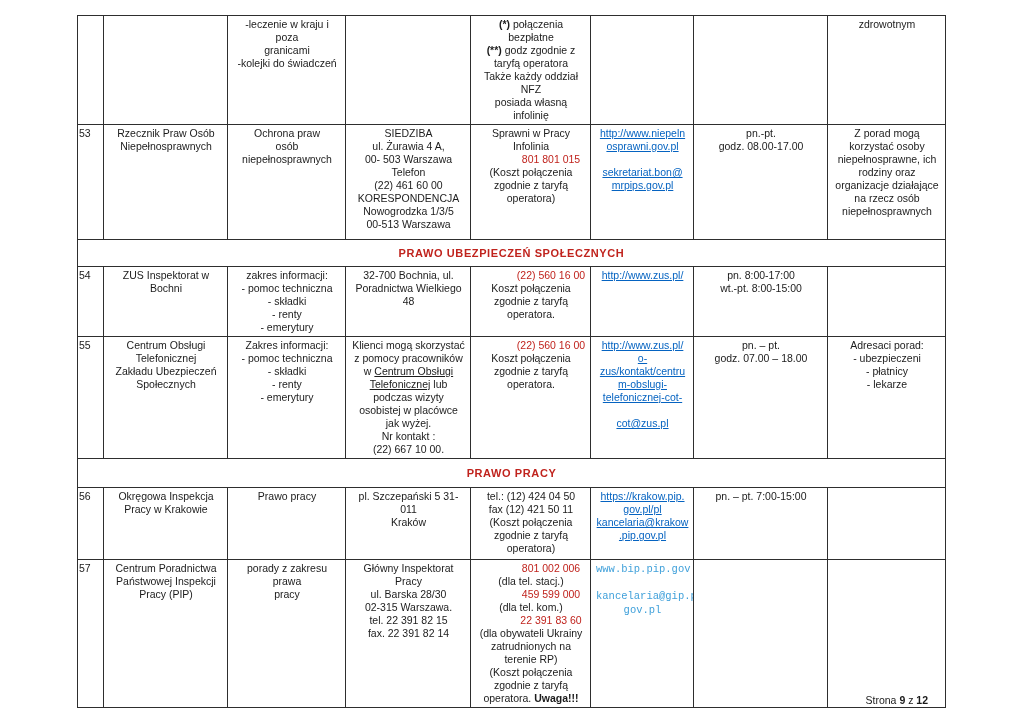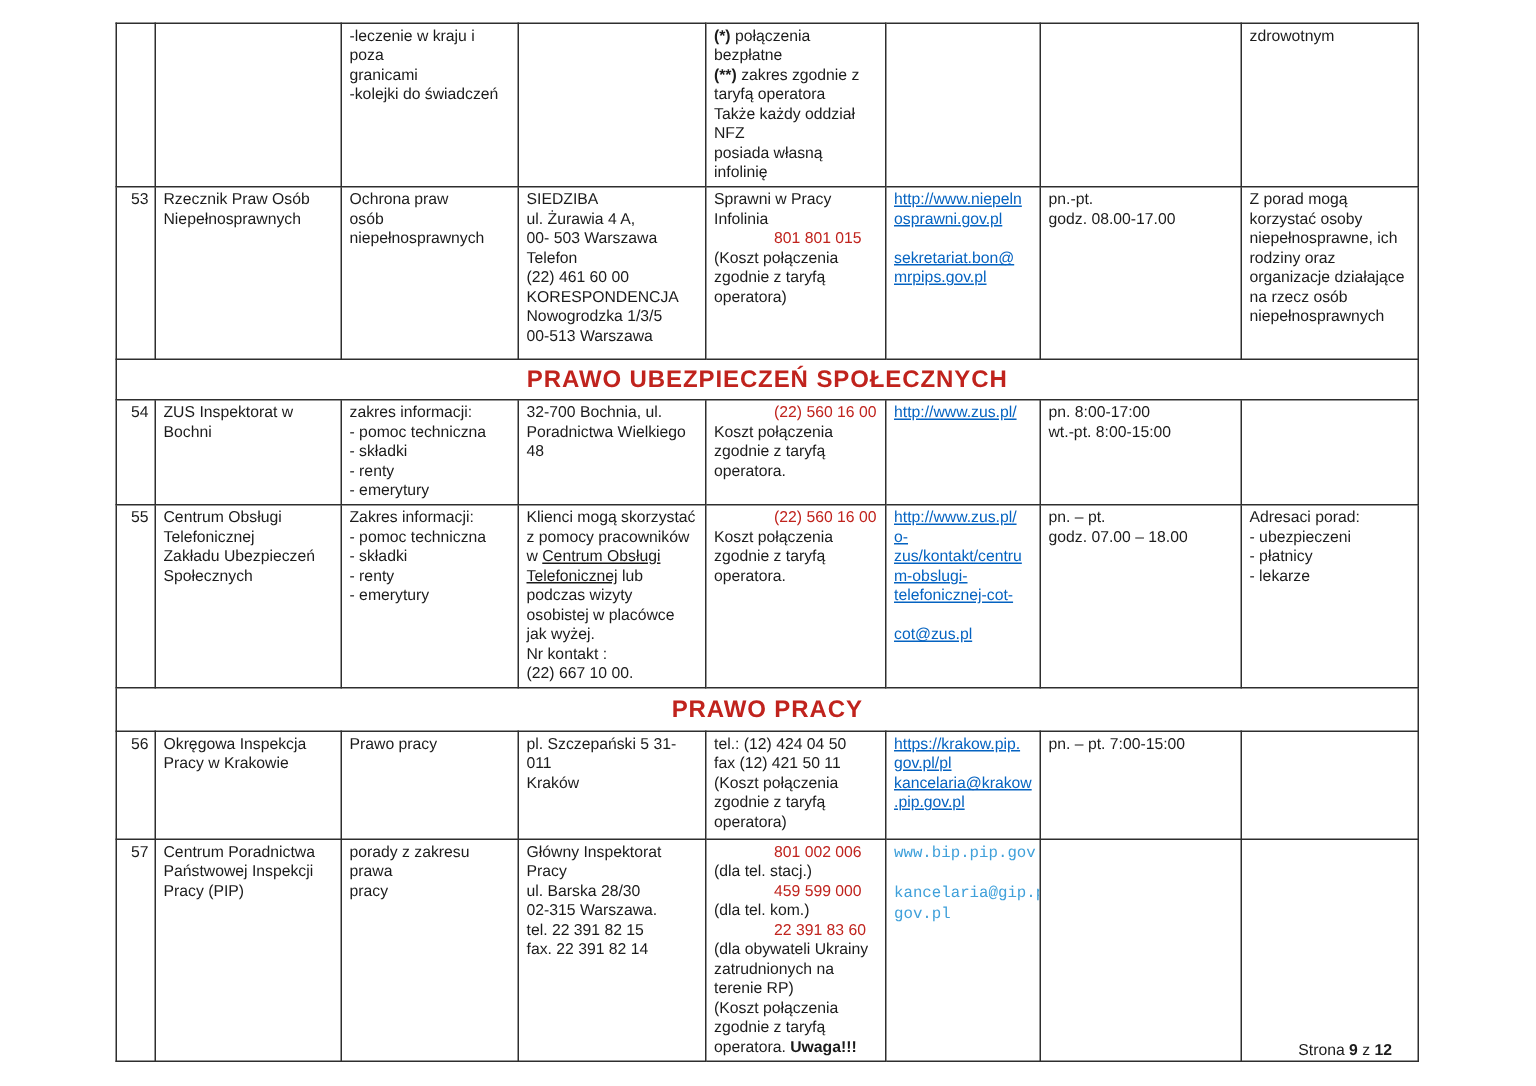--- a/index.html
+++ b/index.html
@@ -10,25 +10,26 @@
   }
   table.doc{
     position:absolute;left:77px;top:15px;width:868px;
     border-collapse:collapse;table-layout:fixed;
   }
   td{
     border:1px solid #2e2e2e;vertical-align:top;
     padding:2px 4px 2px 5px;
     font-size:10.5px;line-height:13px;
     overflow:hidden;
-  }
-  td.num{text-align:right;padding-left:1px;padding-right:4px;}
+    text-align:center;
+  }
+  td.num{text-align:left;padding-left:1px;padding-right:4px;}
   td.section{
     text-align:center;font-weight:bold;color:#C0231D;
-    font-size:16px;letter-spacing:.6px;vertical-align:middle;
+    font-size:11px;letter-spacing:.6px;vertical-align:middle;
     padding:2px 0;
   }
   .ln{min-height:13px;white-space:normal;}
   .red{color:#C0231D;margin-left:40px;}
   .b{font-weight:bold;}
   .u{text-decoration:underline;}
   .link{color:#0563C1;text-decoration:underline;}
   .link2{color:#3FA0DA;text-decoration:none;font-family:Liberation Mono, monospace;}
   .footer{
     position:absolute;top:694px;right:96px;
@@ -55,21 +56,21 @@
         <td></td>
         <td>
           <div class="ln"><span>-leczenie w kraju i poza</span></div>
           <div class="ln"><span>granicami</span></div>
           <div class="ln"><span>-kolejki do świadczeń</span></div>
         </td>
         <td></td>
         <td>
           <div class="ln"><span class="b">(*)</span><span>  połączenia</span></div>
           <div class="ln"><span> bezpłatne</span></div>
-          <div class="ln"><span class="b">(**)</span><span> zakres zgodnie z</span></div>
+          <div class="ln"><span class="b">(**)</span><span> godz zgodnie z</span></div>
           <div class="ln"><span>taryfą operatora</span></div>
           <div class="ln"><span>Także każdy oddział NFZ</span></div>
           <div class="ln"><span>posiada własną infolinię</span></div>
         </td>
         <td></td>
         <td></td>
         <td>
           <div class="ln"><span>zdrowotnym</span></div>
         </td>
       </tr>

